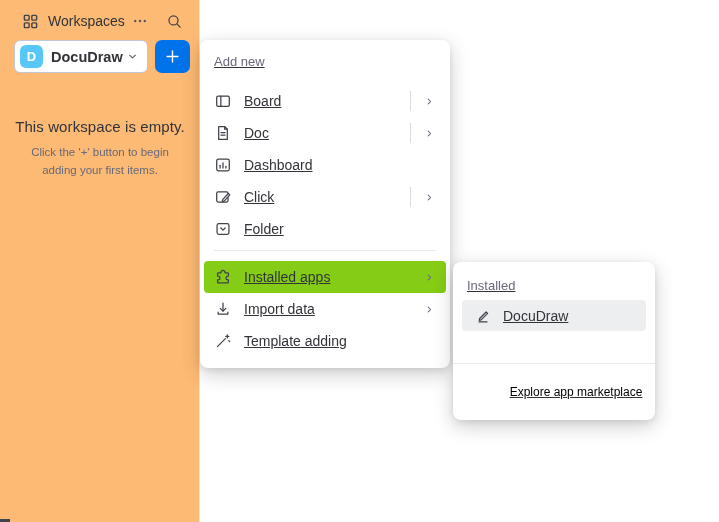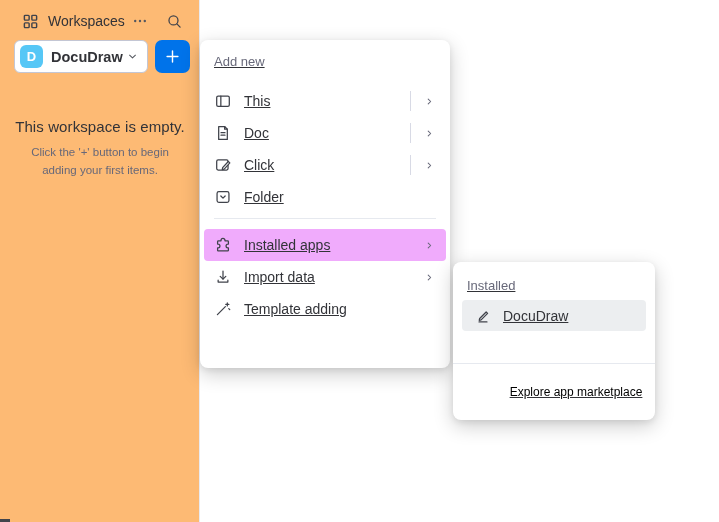--- a/index.html
+++ b/index.html
@@ -52,21 +52,21 @@
     box-shadow: 0 6px 20px rgba(0,0,0,.2), 0 2px 6px rgba(0,0,0,.08);
     z-index: 5;
     text-decoration: underline;
   }
   .menu-addnew { left: 200px; top: 40px; width: 250px; height: 328px; padding: 12px 4px 0; }
   .menu-label { font-size: 13px; color: #676879; height: 20px; line-height: 20px; margin: 0 0 13px 10px; }
   .menu-row {
     height: 32px; display: flex; align-items: center;
     padding: 0 10px; border-radius: 4px; cursor: pointer;
   }
-  .menu-row.highlight { background: #f0abfc; }
+  .menu-row.highlight { background: #84cc16; }
   .row-icon { width: 18px; height: 18px; margin-right: 12px; display: flex; flex: none; }
   .row-icon svg { width: 18px; height: 18px; fill: none; stroke: #40434b; stroke-width: 1.4; stroke-linecap: round; stroke-linejoin: round; }
   .row-label { font-size: 14px; color: #323338; flex: 1; white-space: nowrap; }
   .split-divider { width: 1px; height: 20px; background: #d8dae5; margin-right: 12px; flex: none; }
   .row-chevron { display: flex; flex: none; }
   .row-chevron svg { width: 13px; height: 13px; fill: none; stroke: #676879; stroke-width: 1.6; stroke-linecap: round; stroke-linejoin: round; }
   .menu-divider { height: 1px; background: #e6e9ef; margin: 5px 10px 10px; }
 
   .menu-installed { left: 453px; top: 262px; width: 202px; height: 158px; padding: 16px 0 0; }
   .menu-installed .menu-label { margin: 0 0 6px 14px; height: 16px; line-height: 16px; }
@@ -149,21 +149,21 @@
   <div class="menu menu-addnew">
     <div class="menu-label">Add new</div>
     <div id="addnew-items">
         <div class="menu-row">
           <span class="row-icon">
             <svg viewBox="0 0 20 20">
               <rect x="3" y="4.5" width="14" height="11.5" rx="1.6"></rect>
               <line x1="7.6" y1="4.5" x2="7.6" y2="16"></line>
             </svg>
           </span>
-          <span class="row-label">This</span>
+          <span class="row-label">Board</span>
           <span class="split-divider"></span>
           <span class="row-chevron">
             <svg viewBox="0 0 20 20">
               <path d="M8 6.2 L11.8 10 L8 13.8"></path>
             </svg>
           </span>
         </div>
         <div class="menu-row">
           <span class="row-icon">
             <svg viewBox="0 0 20 20">
@@ -177,20 +177,31 @@
           <span class="split-divider"></span>
           <span class="row-chevron">
             <svg viewBox="0 0 20 20">
               <path d="M8 6.2 L11.8 10 L8 13.8"></path>
             </svg>
           </span>
         </div>
         <div class="menu-row">
           <span class="row-icon">
             <svg viewBox="0 0 20 20">
+              <rect x="3" y="3.6" width="14" height="12.8" rx="2"></rect>
+              <line x1="6.8" y1="13.4" x2="6.8" y2="10.4"></line>
+              <line x1="10" y1="13.4" x2="10" y2="7.6"></line>
+              <line x1="13.2" y1="13.4" x2="13.2" y2="11.4"></line>
+            </svg>
+          </span>
+          <span class="row-label">Dashboard</span>
+        </div>
+        <div class="menu-row">
+          <span class="row-icon">
+            <svg viewBox="0 0 20 20">
               <rect x="3" y="4.4" width="12.6" height="11.2" rx="1.6"></rect>
               <path d="M9.6 13 L15.9 6.1 l1.7 1.55 L11.3 14.6 l-2.1 .5 z" fill="#fff"></path>
             </svg>
           </span>
           <span class="row-label">Click</span>
           <span class="split-divider"></span>
           <span class="row-chevron">
             <svg viewBox="0 0 20 20">
               <path d="M8 6.2 L11.8 10 L8 13.8"></path>
             </svg>

